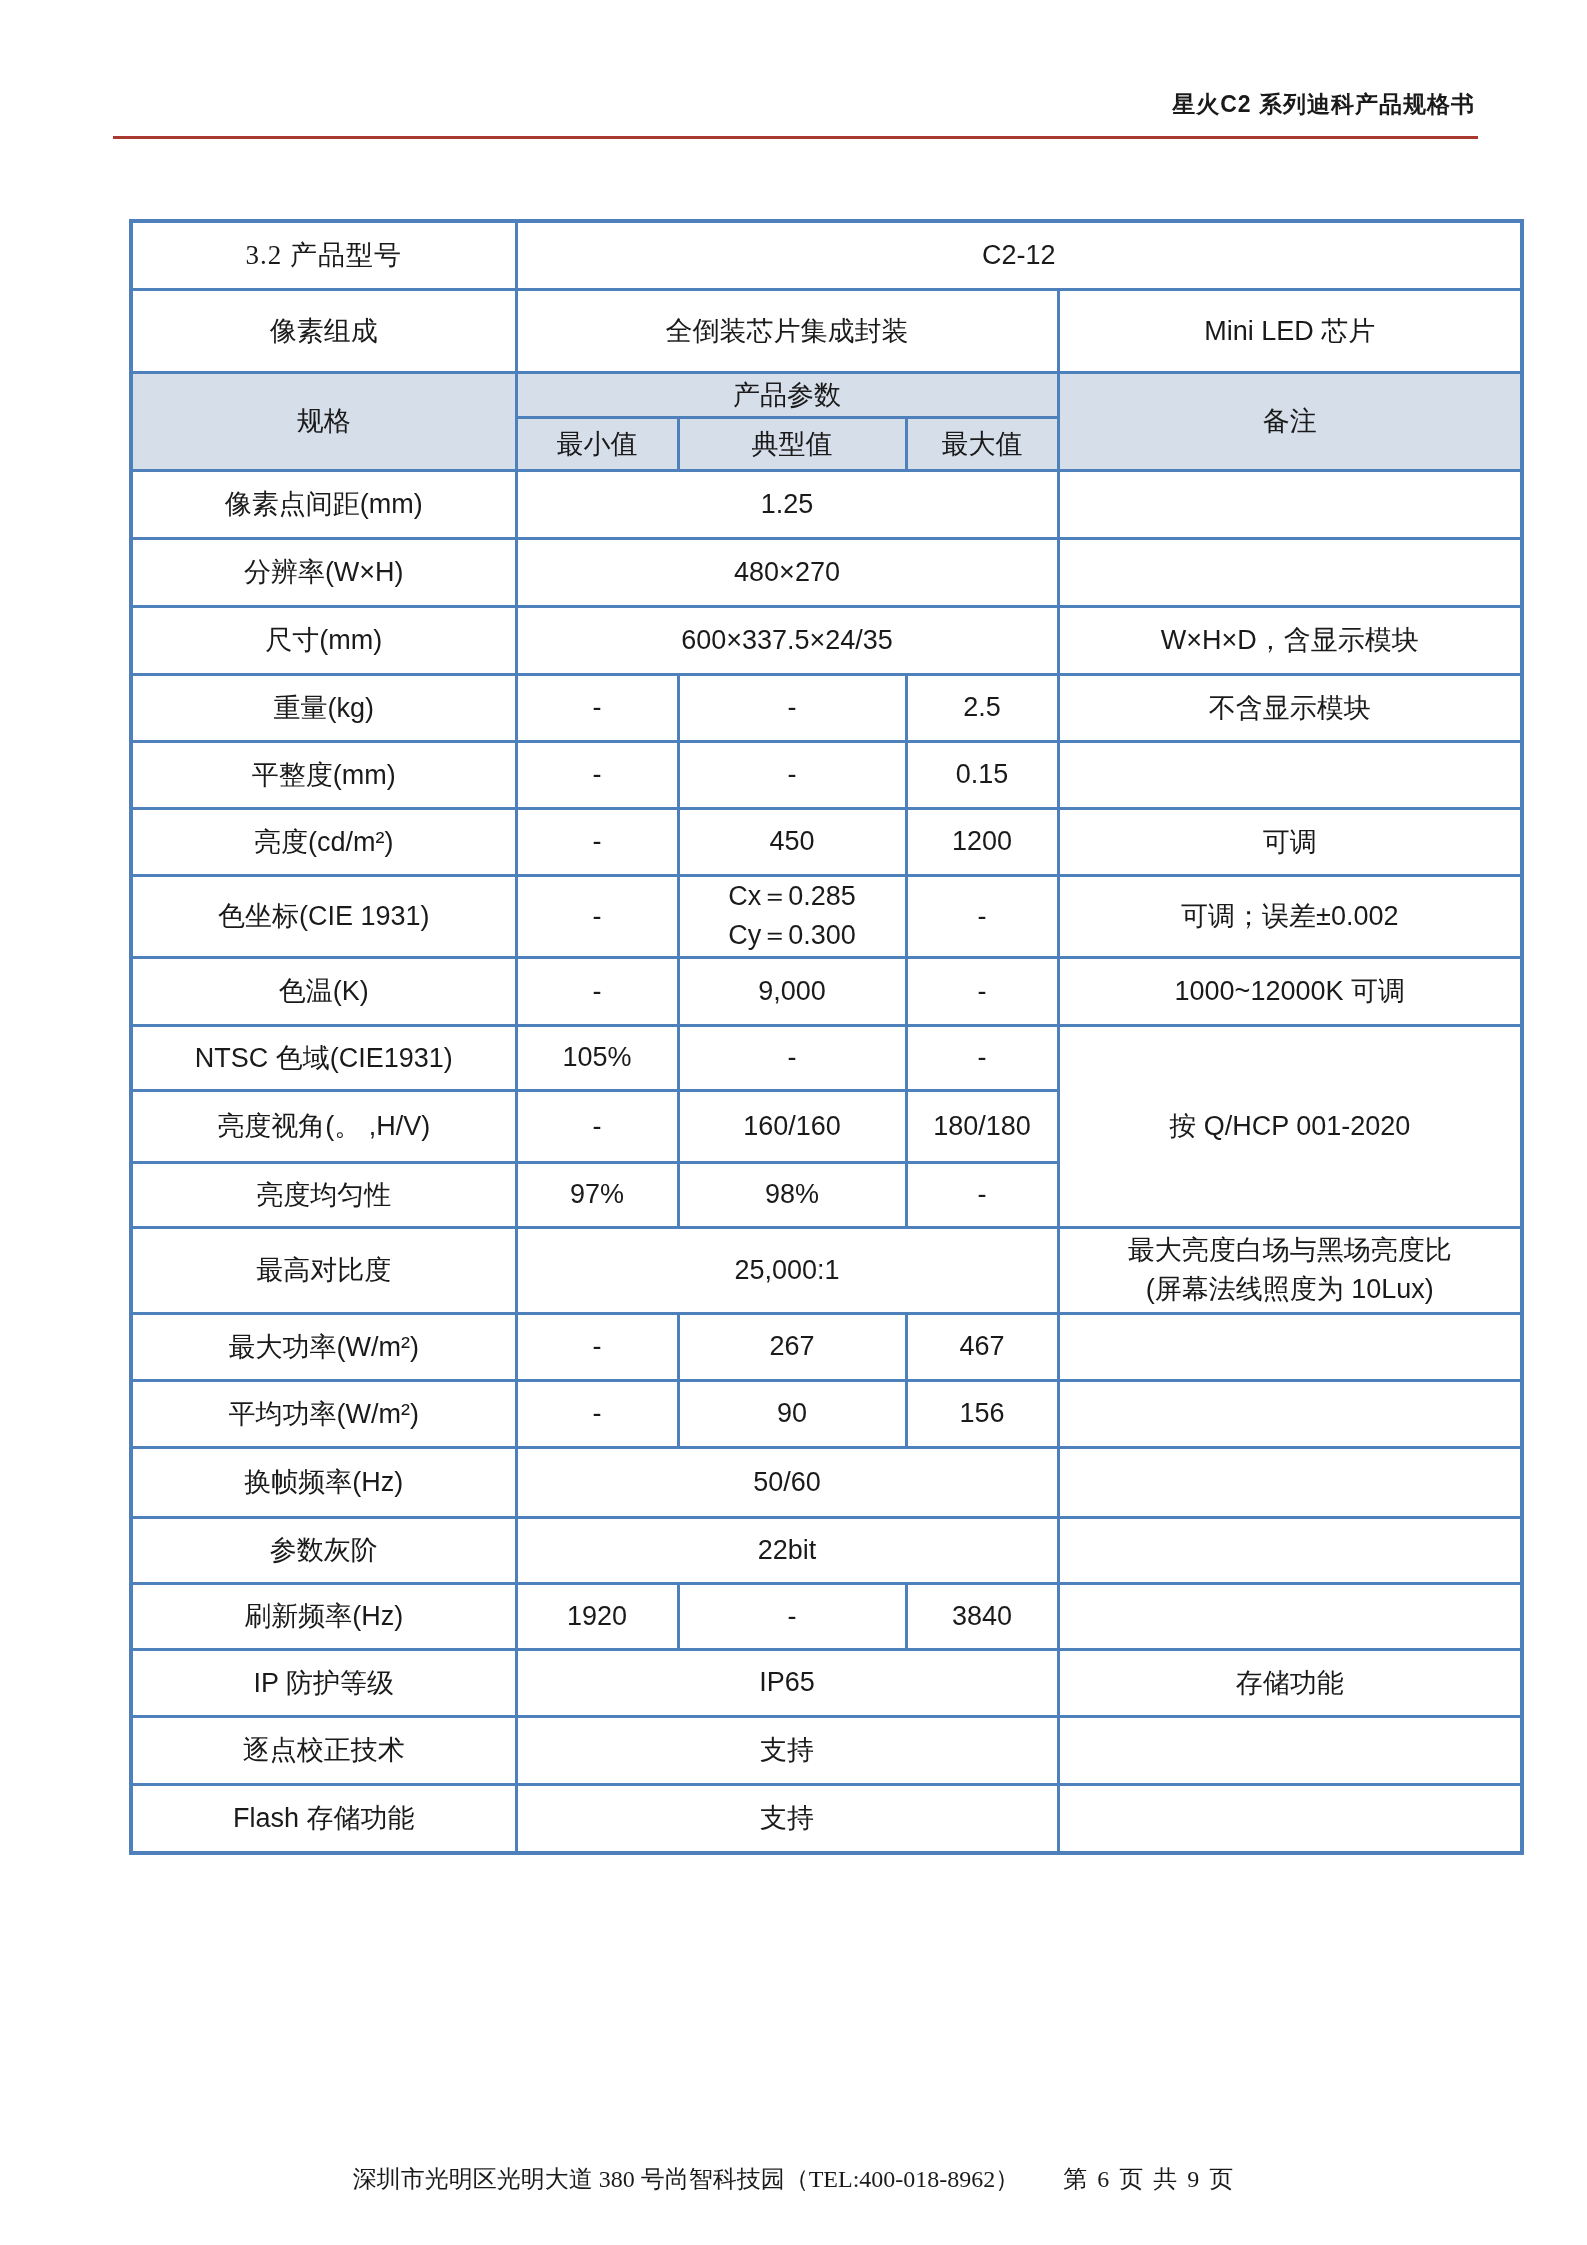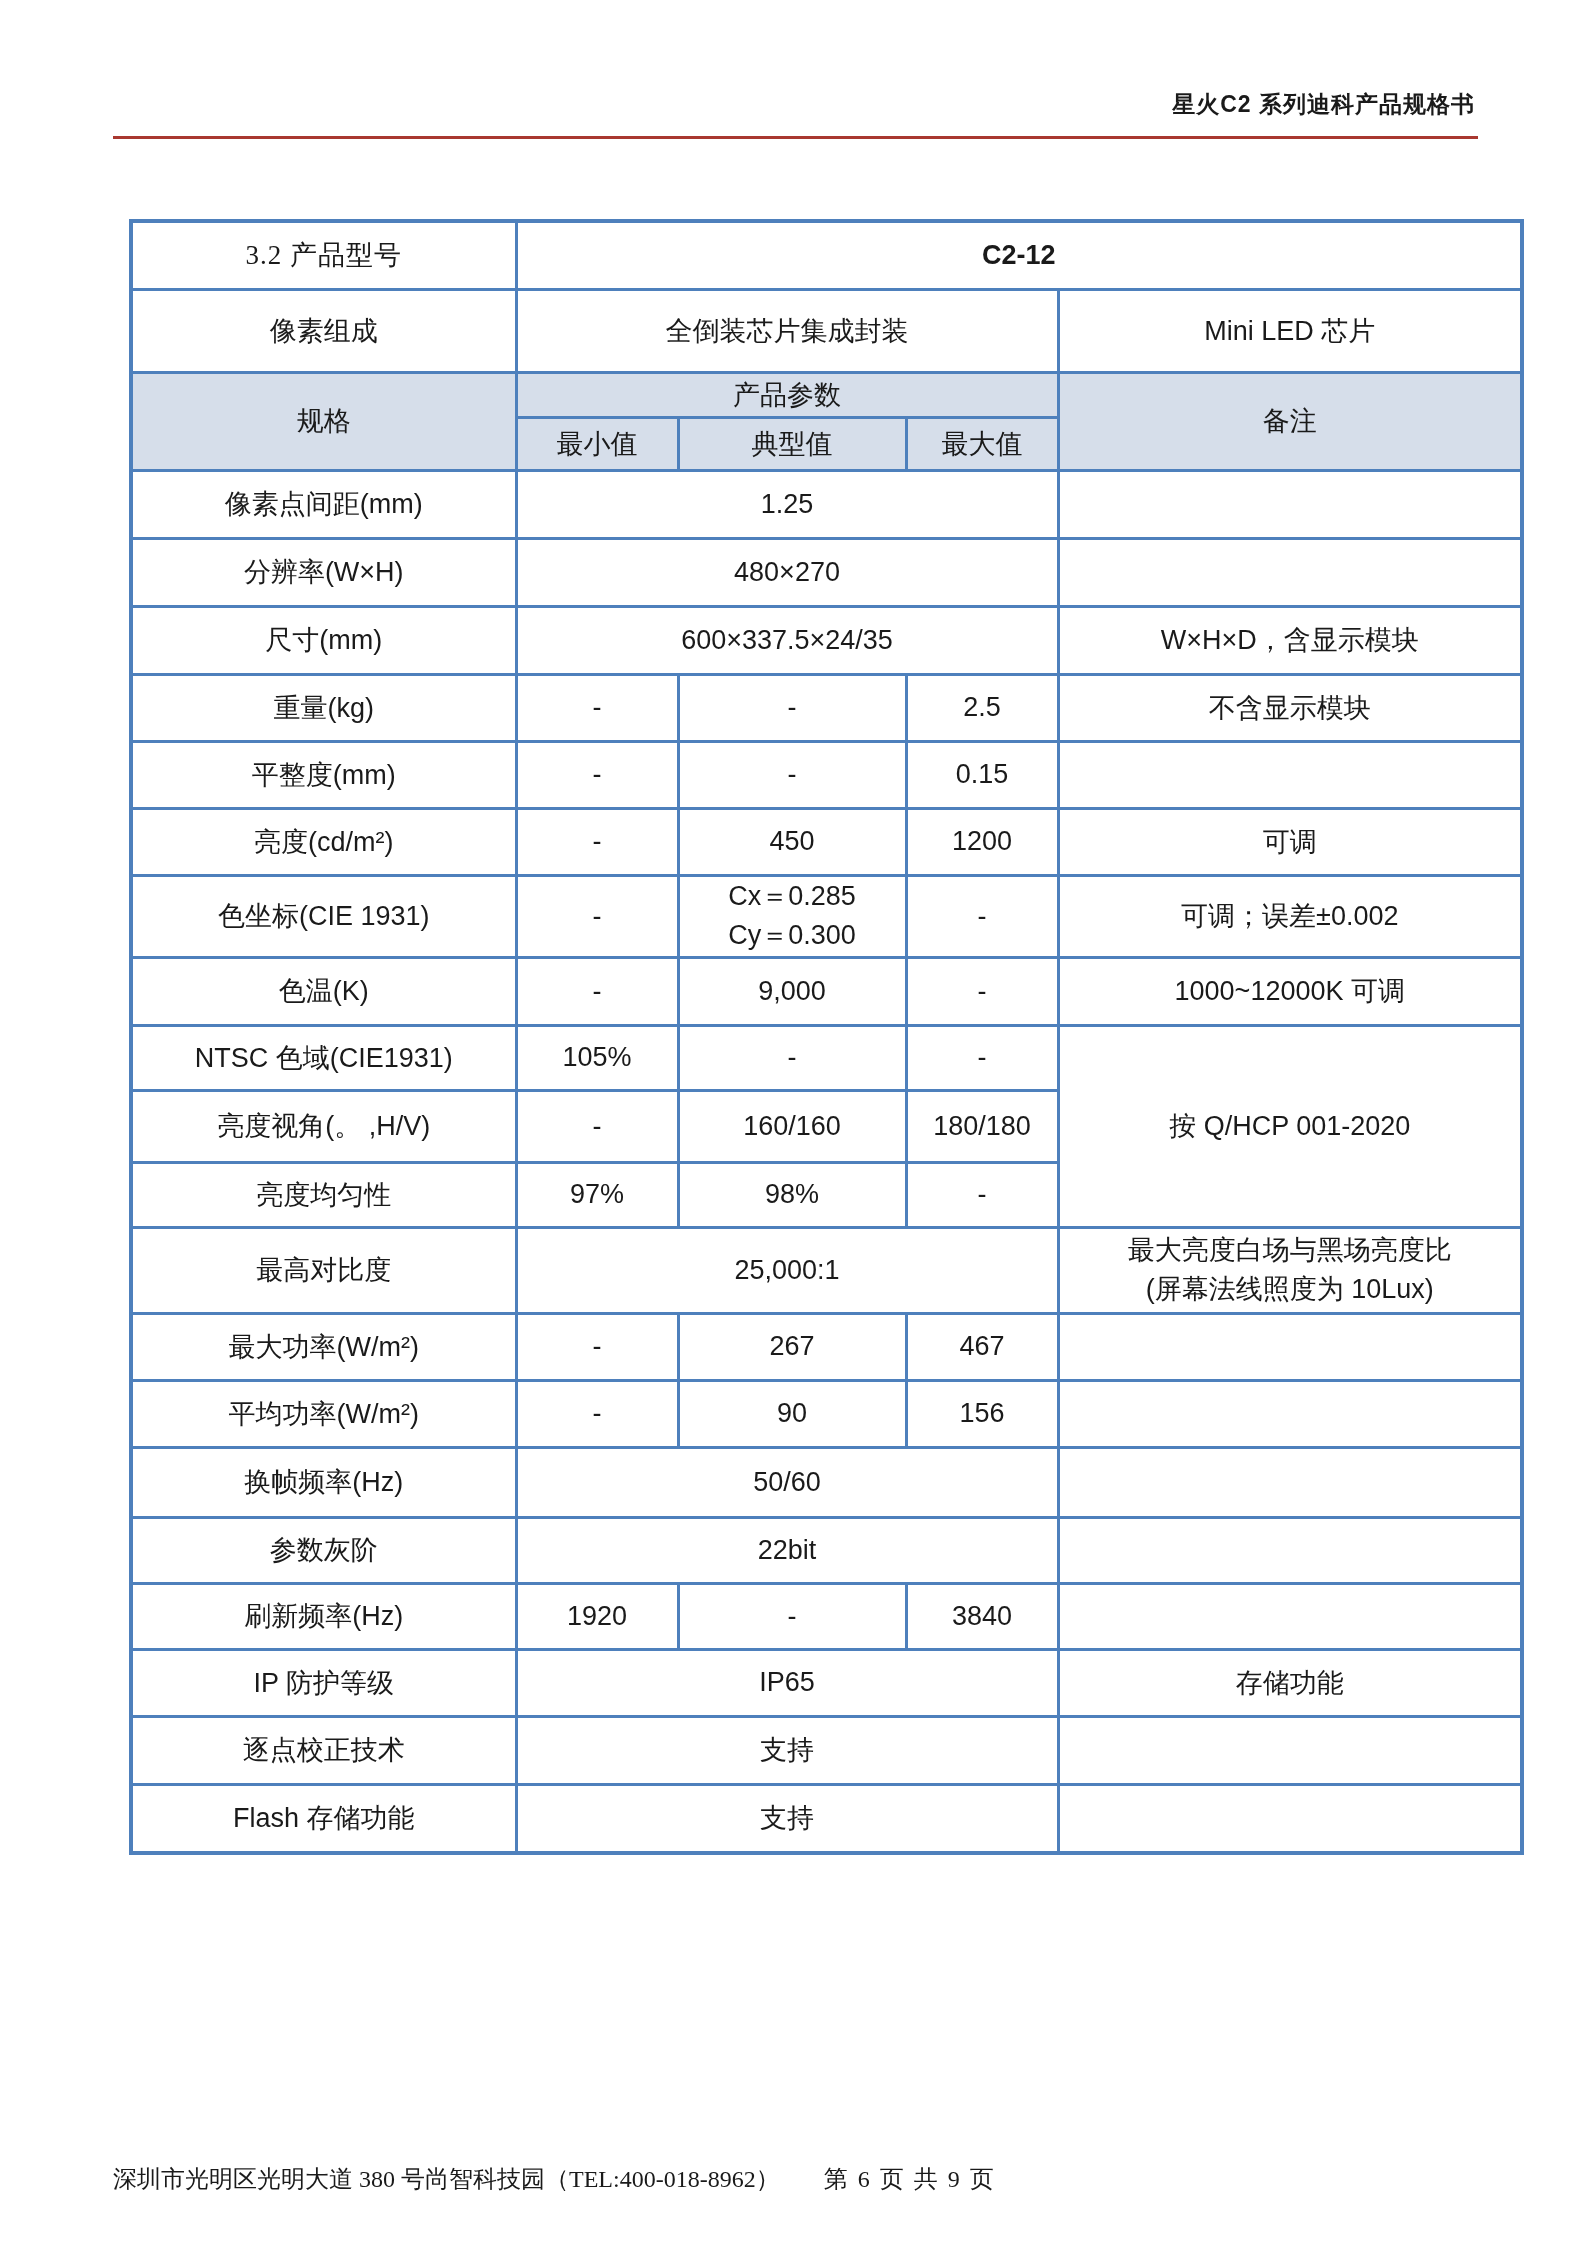--- a/index.html
+++ b/index.html
@@ -30,25 +30,25 @@
     border:3px solid var(--border);
     text-align:center;vertical-align:middle;
     font-size:27px;padding:0 6px;overflow:hidden;
   }
   td.hdr{background:var(--header_bg);}
   td.pp{border-bottom-width:2px;}
   td.sub{border-top-width:2px;margin-top:44px;}
   td.section-label{
     font-family:"Liberation Serif", serif;font-size:31px;letter-spacing:1px;
   }
-  td.model{font-weight:700;font-size:30px;}
+  td.model{font-weight:400;font-size:30px;}
   .two-line div{line-height:1.45;}
   .footer{
     position:absolute;left:113px;right:112px;top:2162px;height:34px;
-    display:flex;justify-content:flex-start;align-items:center;
+    display:flex;justify-content:center;align-items:center;
     font-family:"Liberation Serif", serif;font-size:24px;gap:44px;
   }
   .footer .pageno{letter-spacing:2px;}
 </style>
 </head>
 <body>
 
 <div class="doc-title">星火C2 系列迪科产品规格书</div>
 <div class="head-rule"></div>
 

